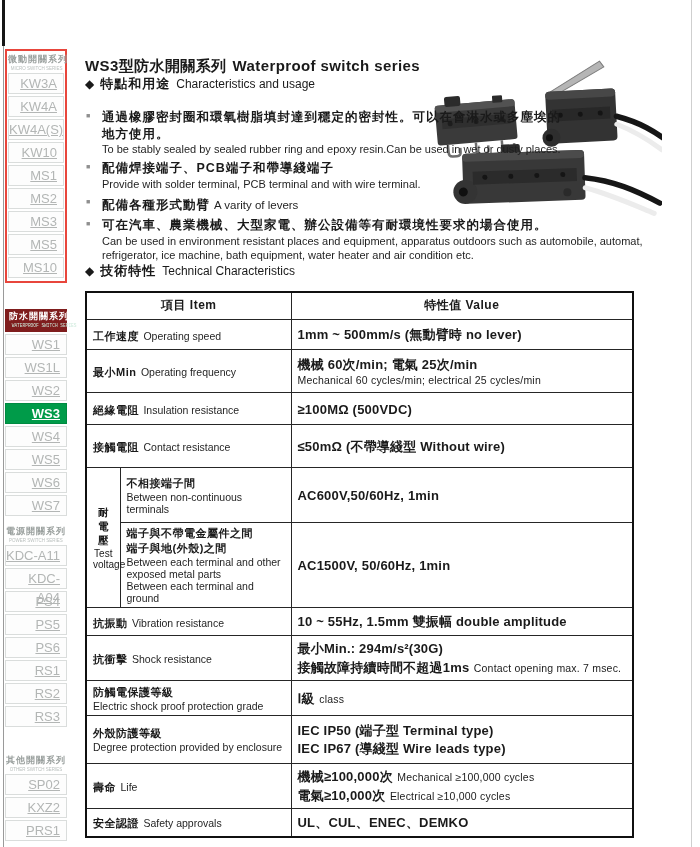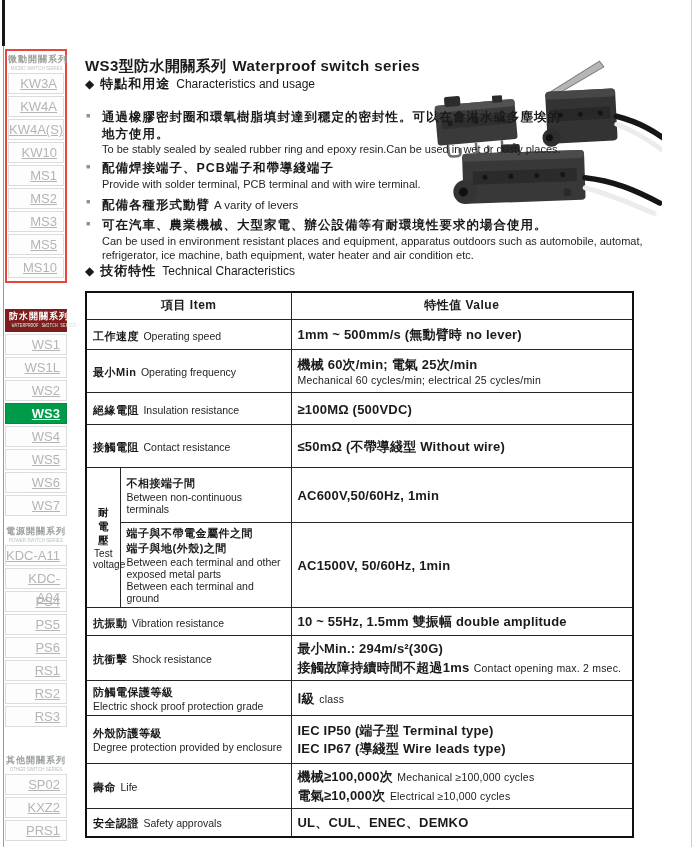--- a/index.html
+++ b/index.html
@@ -279,21 +279,21 @@
         <td class="c-val">
           <span class="v">10 ~ 55Hz, 1.5mm 雙振幅 double amplitude</span>
         </td>
       </tr>
       <tr class="rh7">
         <td colspan="2" class="c-item">
           <span class="zh">抗衝擊</span> <span class="en">Shock resistance</span>
         </td>
         <td class="c-val">
           <div class="v">最小Min.: 294m/s²(30G)</div>
-          <div><span class="v">接觸故障持續時間不超過1ms</span> <span class="v light">Contact opening max. 2 msec.</span></div>
+          <div><span class="v">接觸故障持續時間不超過1ms</span> <span class="v light">Contact opening max. 7 msec.</span></div>
         </td>
       </tr>
       <tr class="rh8">
         <td colspan="2" class="c-item">
           <div class="zh">防觸電保護等級</div>
           <div class="en">Electric shock proof protection grade</div>
         </td>
         <td class="c-val">
           <span class="v">Ⅰ級</span> <span class="v light">class</span>
         </td>

